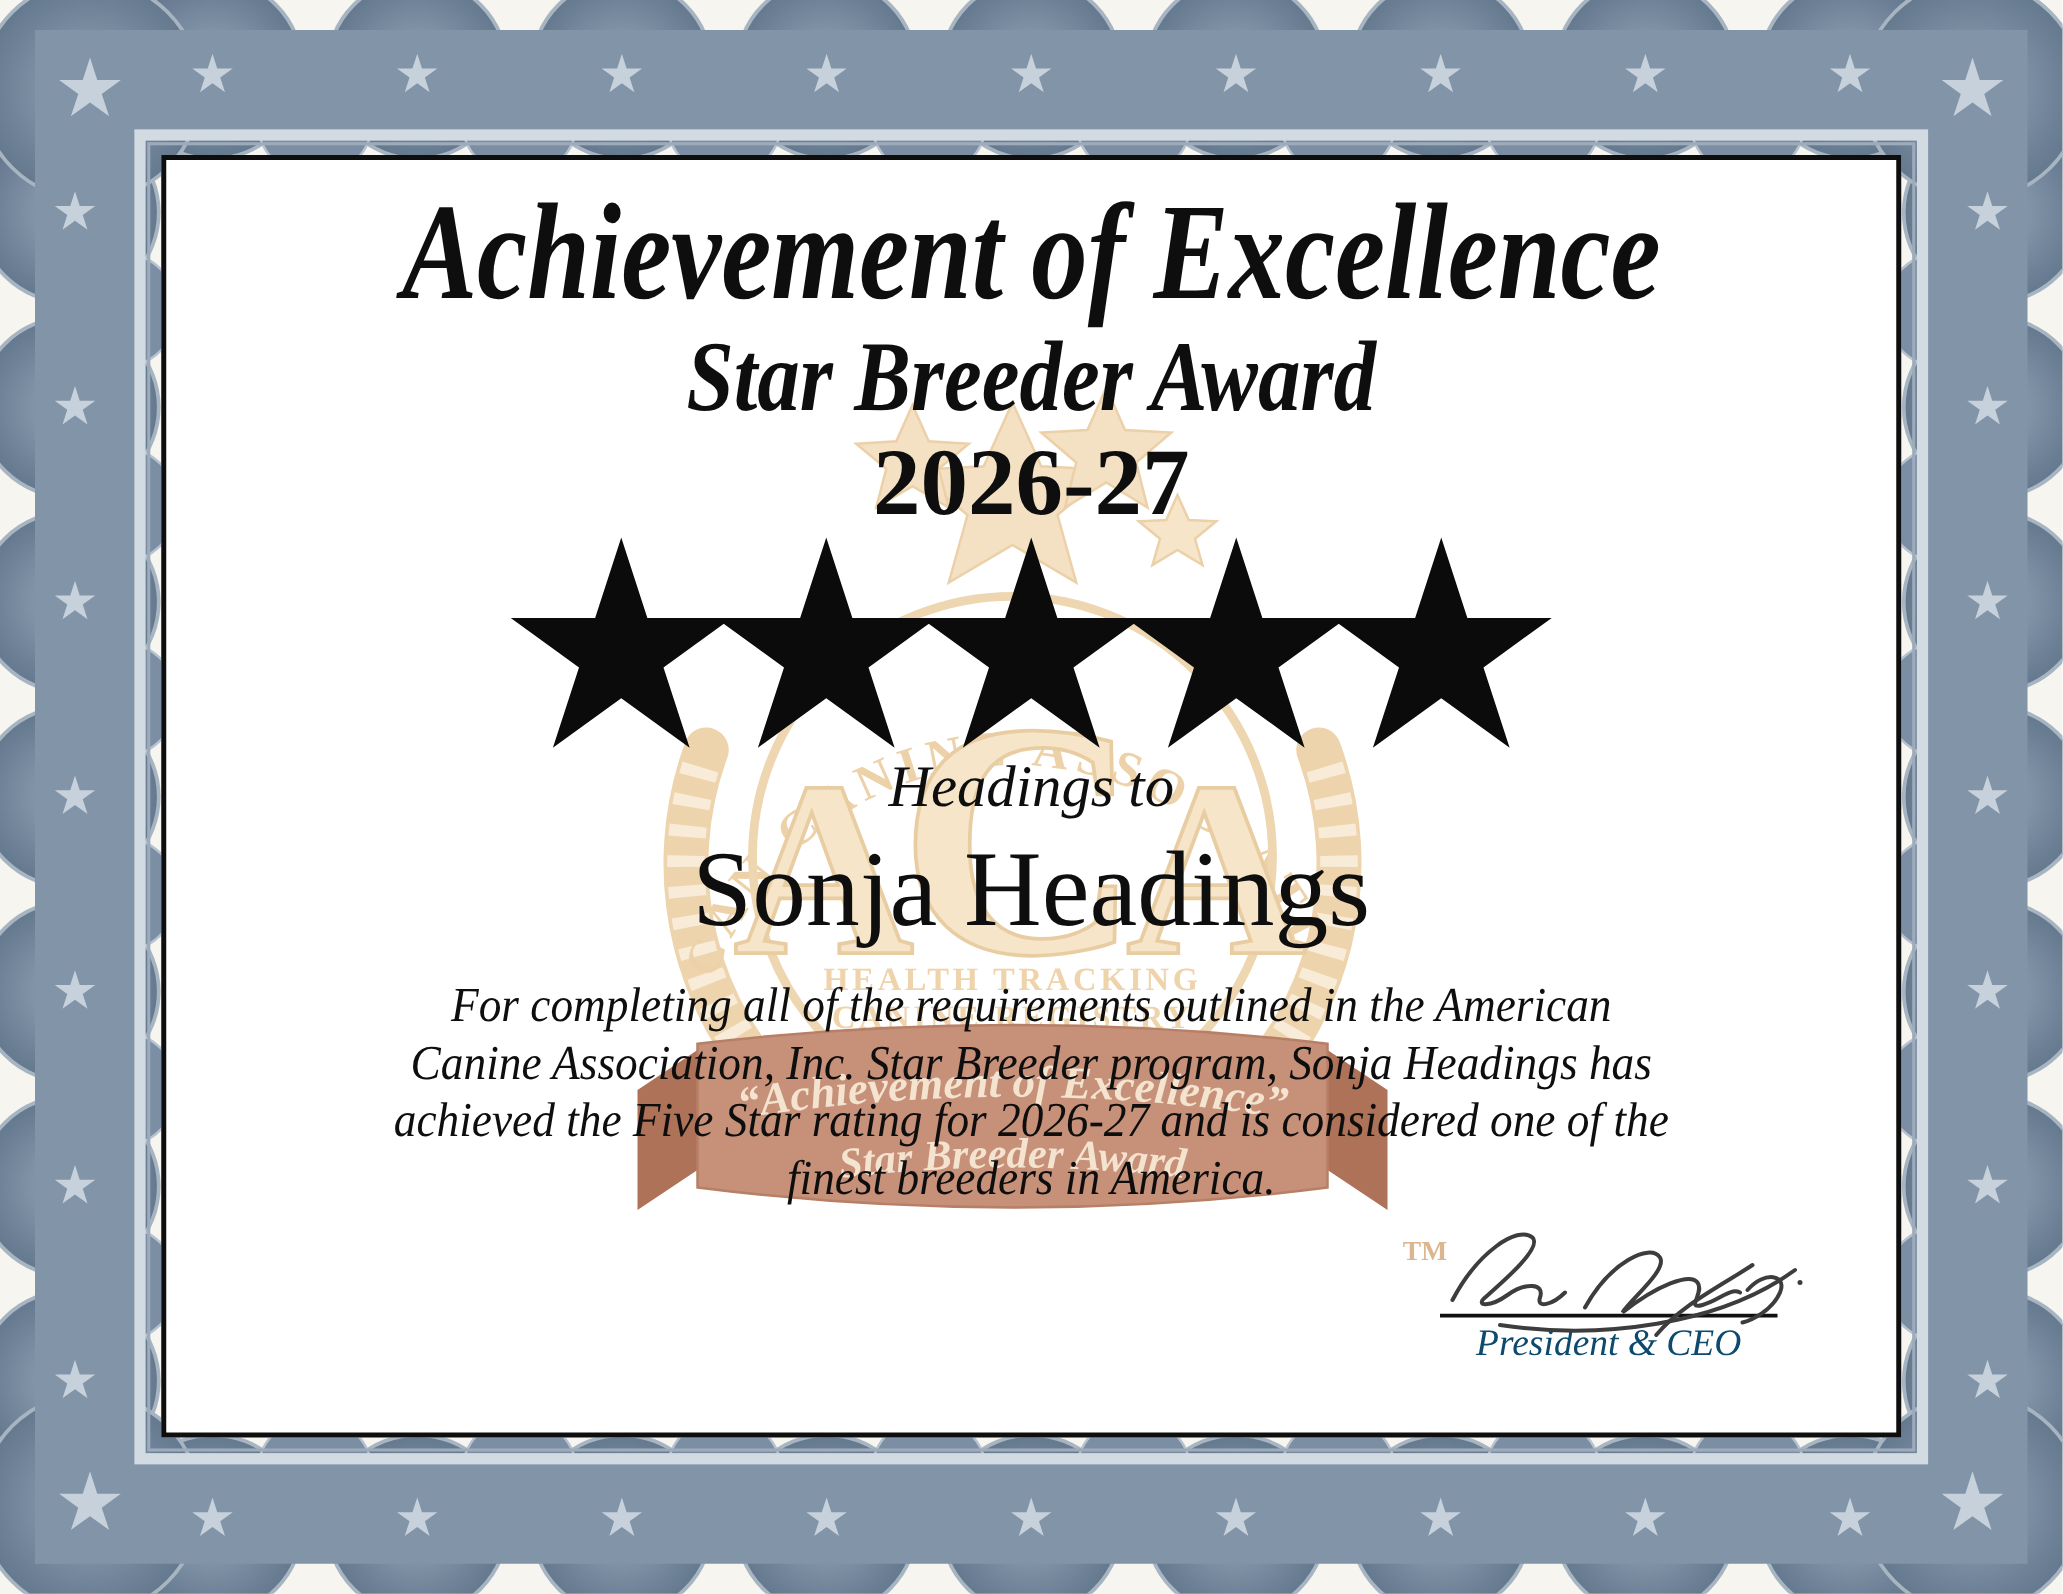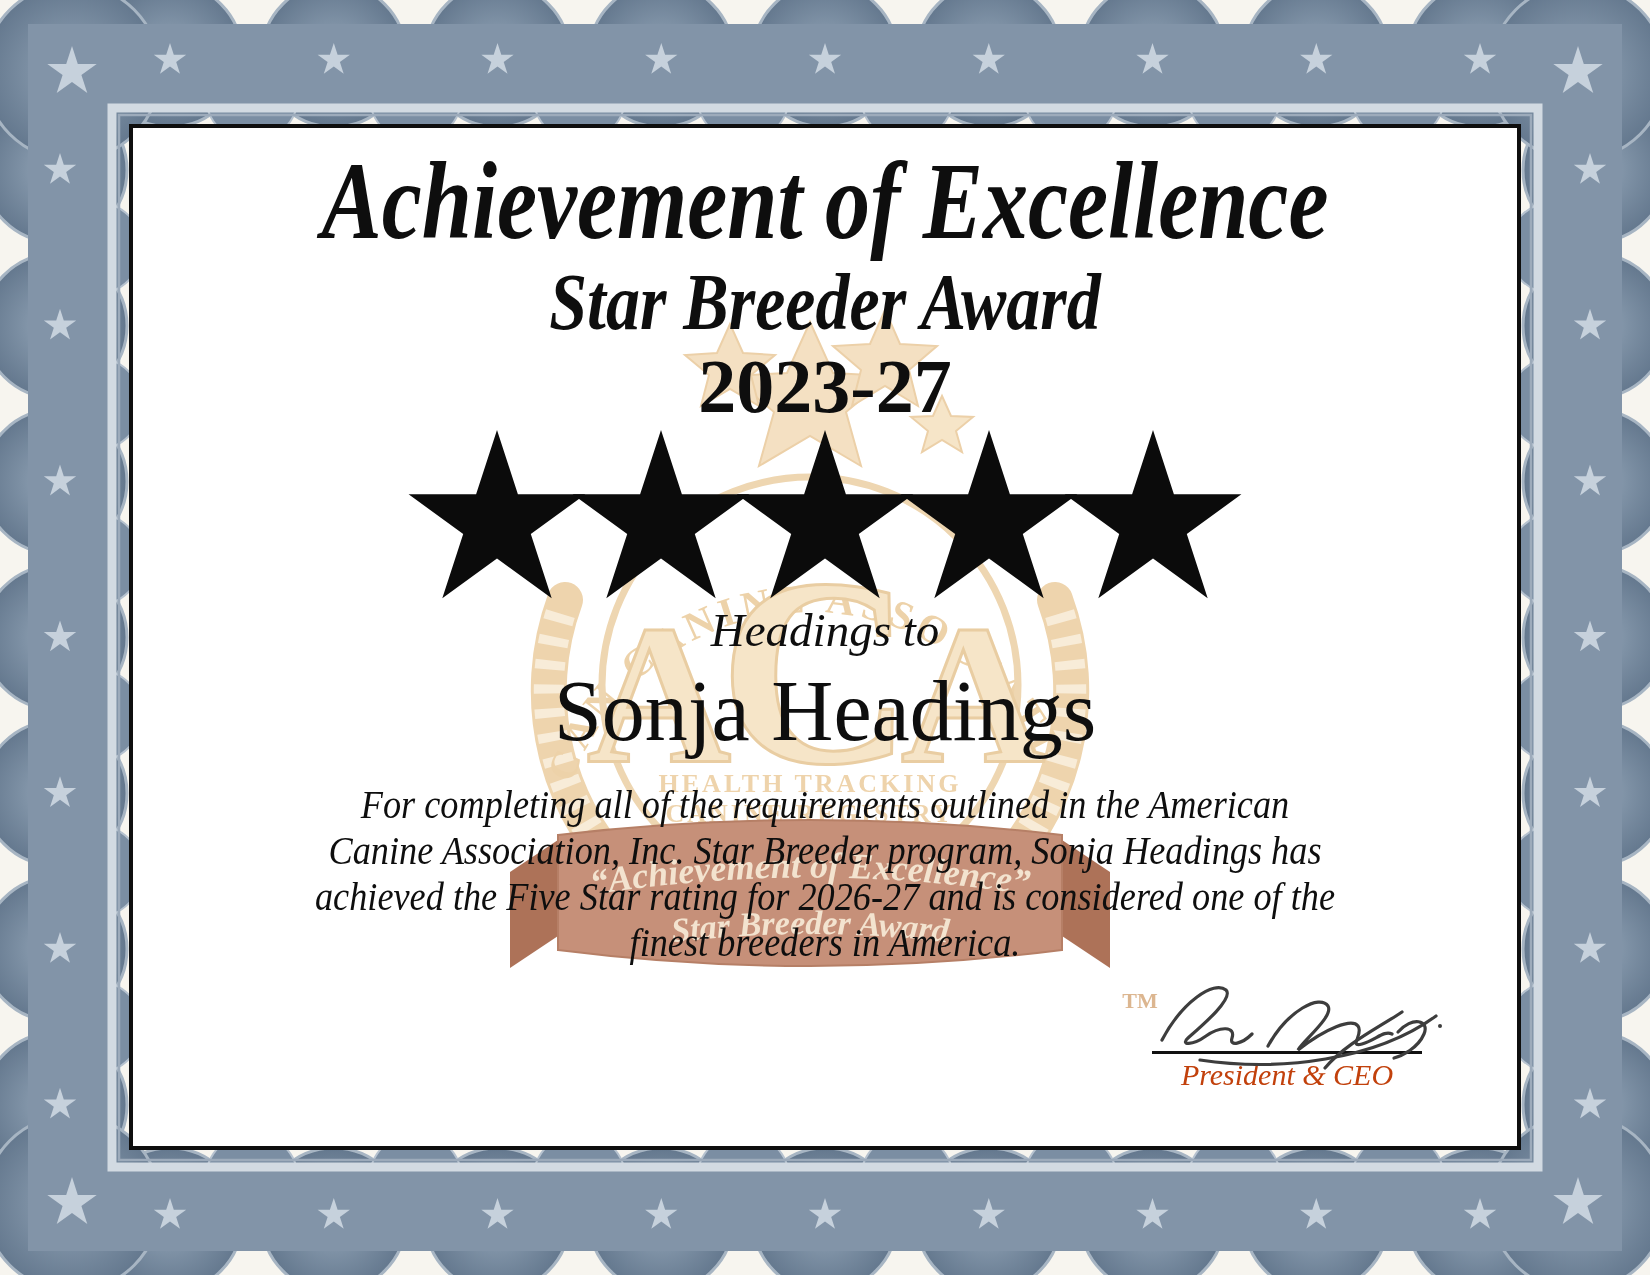--- a/index.html
+++ b/index.html
@@ -23,21 +23,21 @@
   .year{top:220px;font-size:76px;font-weight:bold;line-height:1;white-space:nowrap;}
   .stars-row{top:300px;}
   .awarded{top:479px;font-size:47px;font-style:italic;line-height:1;}
   .recipient{top:540px;font-size:86px;line-height:1;}
   .bodytext{top:654px;font-size:39px;font-style:italic;line-height:1.18;
          transform:scaleX(.93);transform-origin:50% 0;}
   .sig-svg{position:absolute;left:1007px;top:840px;z-index:2;}
   .sig-line{position:absolute;left:1019px;top:923px;width:270px;height:0;
          border-top:3px solid #111;z-index:1;}
   .sig-title{position:absolute;left:1019px;top:930px;width:270px;text-align:center;
-         font-size:30px;font-style:italic;color:#c2410c;z-index:1;}
+         font-size:30px;font-style:italic;color:#0c4a6e;z-index:1;}
   .wm text{font-family:"Liberation Serif","DejaVu Serif",serif;}
 </style>
 </head>
 <body>
 
 <svg id="lace-svg" width="1650" height="1275" viewBox="0 0 1650 1275">
   <defs>
     <radialGradient id="g-med">
       <stop offset="0%" stop-color="#96a7b9"></stop>
       <stop offset="45%" stop-color="#7e91a5"></stop>
@@ -196,21 +196,21 @@
       <text font-size="34" font-weight="bold" font-style="italic" fill="#f3e3cf">
         <textPath href="#wm-rib2" startOffset="50%" text-anchor="middle">Star Breeder Award</textPath>
       </text>
     </g>
 
     <text x="660" y="708" text-anchor="middle" font-size="22" font-weight="bold" fill="#dcb690">TM</text>
   </svg>
 
   <div class="layer z title">Achievement of Excellence</div>
   <div class="layer z subtitle">Star Breeder Award</div>
-  <div class="layer z year">2023-27</div>
+  <div class="layer z year">2026-27</div>
 
   <div class="layer z stars-row">
     <svg id="stars-svg" width="846" height="190" viewBox="0 0 846 190">
         <polygon points="95.0,2.0 115.9,66.3 183.4,66.3 128.8,106.0 149.7,170.2 95.0,130.5 40.3,170.2 61.2,106.0 6.6,66.3 74.1,66.3" fill="#0b0b0b"></polygon>
         <polygon points="259.0,2.0 279.9,66.3 347.4,66.3 292.8,106.0 313.7,170.2 259.0,130.5 204.3,170.2 225.2,106.0 170.6,66.3 238.1,66.3" fill="#0b0b0b"></polygon>
         <polygon points="423.0,2.0 443.9,66.3 511.4,66.3 456.8,106.0 477.7,170.2 423.0,130.5 368.3,170.2 389.2,106.0 334.6,66.3 402.1,66.3" fill="#0b0b0b"></polygon>
         <polygon points="587.0,2.0 607.9,66.3 675.4,66.3 620.8,106.0 641.7,170.2 587.0,130.5 532.3,170.2 553.2,106.0 498.6,66.3 566.1,66.3" fill="#0b0b0b"></polygon>
         <polygon points="751.0,2.0 771.9,66.3 839.4,66.3 784.8,106.0 805.7,170.2 751.0,130.5 696.3,170.2 717.2,106.0 662.6,66.3 730.1,66.3" fill="#0b0b0b"></polygon>
       </svg>
   </div>

